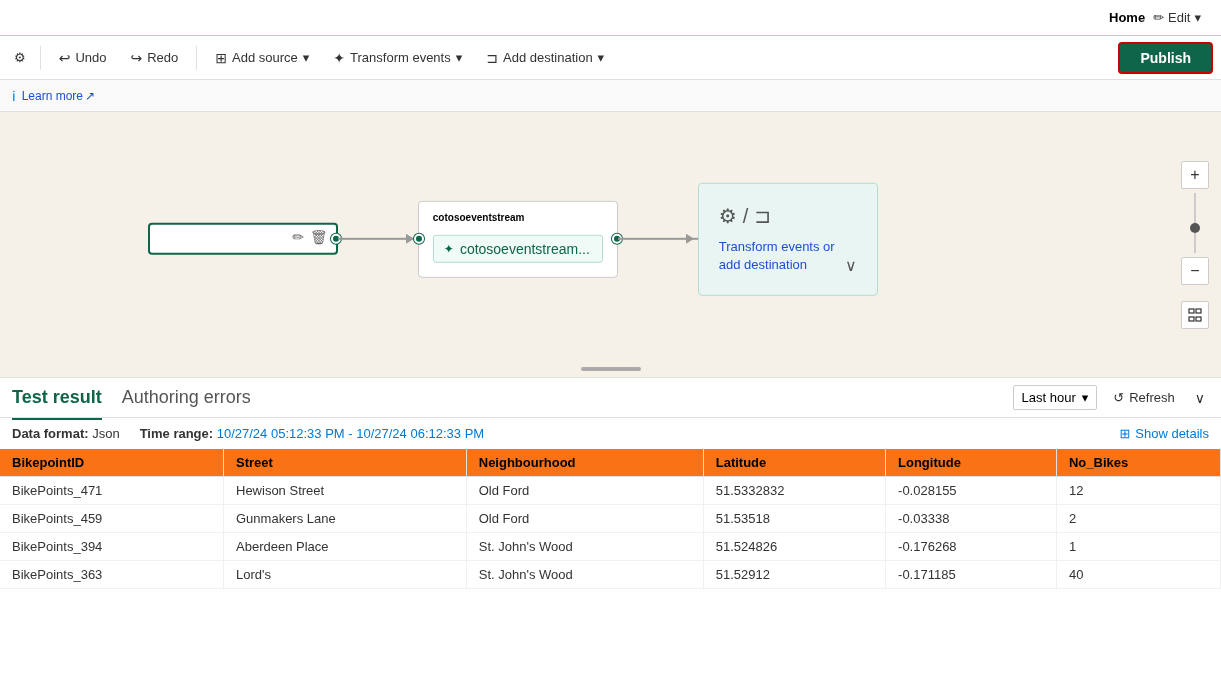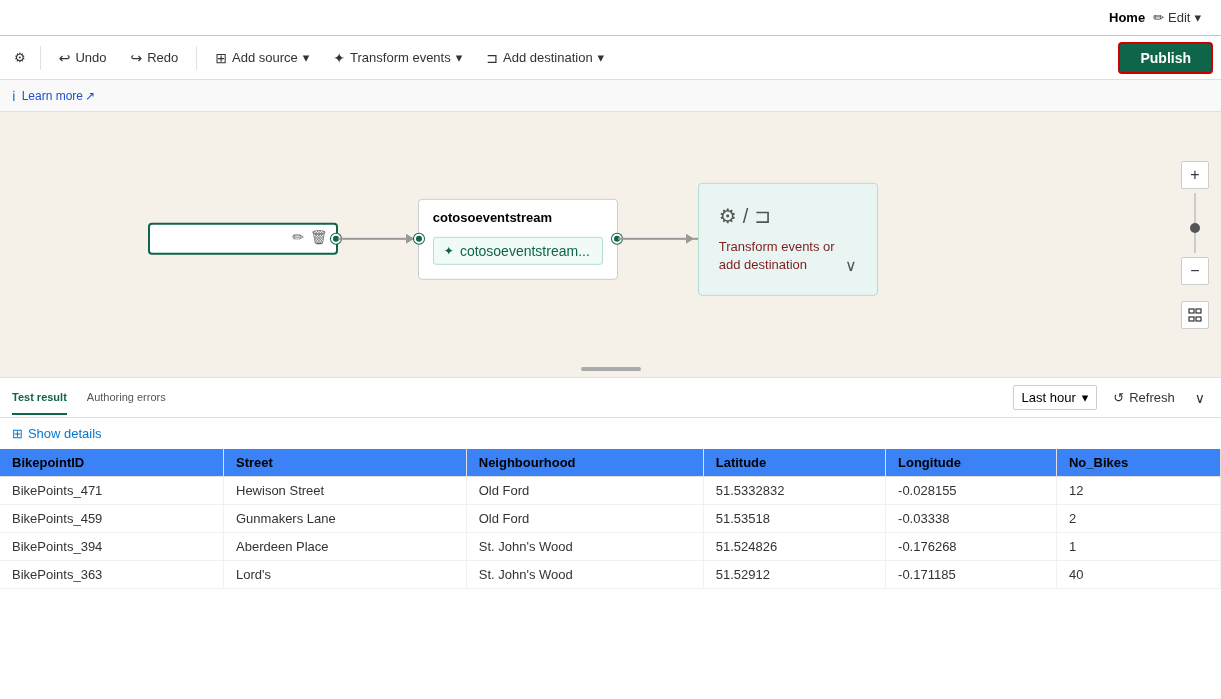--- a/index.html
+++ b/index.html
@@ -119,40 +119,40 @@
     .node-dot-left { left: -5px; top: 50%; transform: translateY(-50%); }
 
     .node-stream {
       border: 1px solid #ccc;
       border-radius: 4px;
       background: #fff;
       padding: 10px 14px 14px;
       min-width: 200px;
       position: relative;
     }
-    .node-stream-title { font-size: 13px; font-weight: 600; color: #000; margin-bottom: 12px; }
+    .node-stream-title { font-size: 10px; font-weight: 600; color: #000; margin-bottom: 12px; }
     .node-stream-body {
       display: flex; align-items: center; gap: 6px;
       background: #f0faf6; border: 1px solid #b3ddd0; border-radius: 3px;
       padding: 5px 10px; font-size: 12px; color: #0e6549;
     }
 
     .node-transform {
       border: 1px solid #b3ddd0;
       border-radius: 4px;
       background: #e8f5f2;
       padding: 20px 20px;
       min-width: 180px;
       display: flex;
       align-items: center;
       justify-content: space-between;
       gap: 10px;
     }
     .node-transform-icons { display: flex; align-items: center; gap: 6px; font-size: 20px; color: #555; }
-    .node-transform-text { font-size: 13px; color: #7f1d1d; line-height: 1.4; }
+    .node-transform-text { font-size: 13px; color: #1d4ed8; line-height: 1.4; }
 
     
     .zoom-controls {
       position: absolute;
       right: 12px;
       top: 50%;
       transform: translateY(-50%);
       display: flex; flex-direction: column; align-items: center; gap: 4px;
     }
     .zoom-btn {
@@ -198,21 +198,21 @@
     .tabs-row {
       display: flex;
       align-items: center;
       border-bottom: 1px solid #e0e0e0;
       padding: 0 12px;
       height: 40px;
       gap: 20px;
     }
     .tab {
       padding: 10px 0;
-      font-size: 11px;
+      font-size: 18px;
       cursor: pointer;
       color: #555;
       border-bottom: 2px solid transparent;
       margin-bottom: -1px;
     }
     .tab.active {
       color: #0e6549;
       border-bottom: 2px solid #0e6549;
       font-weight: 600;
     }
@@ -259,21 +259,21 @@
       flex: 1;
       overflow-y: auto;
       overflow-x: hidden;
     }
     table {
       width: 100%;
       border-collapse: collapse;
       font-size: 13px;
     }
     thead tr th {
-      background: #3b82f6;
+      background: #f97316;
       border-bottom: 1px solid #e0e0e0;
       border-right: 1px solid #e0e0e0;
       padding: 6px 12px;
       text-align: left;
       font-weight: 600;
       color: #000;
     }
     tbody tr td {
       border-bottom: 1px solid #f0f0f0;
       border-right: 1px solid #f0f0f0;
@@ -425,20 +425,30 @@
         <span>↺</span>
         <span>Refresh</span>
       </button>
       <button class="chevron-down-btn">
         <span>∨</span>
       </button>
     </div>
   </div>
 
   <div class="data-info-row">
+    <div class="data-info-left">
+      <span>
+        <span class="data-label">Data format:  </span>
+        <span>Json</span>
+      </span>
+      <span>
+        <span class="data-label">Time range: </span>
+        <span class="data-value">10/27/24 05:12:33 PM - 10/27/24 06:12:33 PM</span>
+      </span>
+    </div>
     <button class="show-details-btn">
       <span>⊞</span>
       <span>Show details</span>
     </button>
   </div>
 
   <div class="data-table">
     <table>
       <thead>
         <tr>

